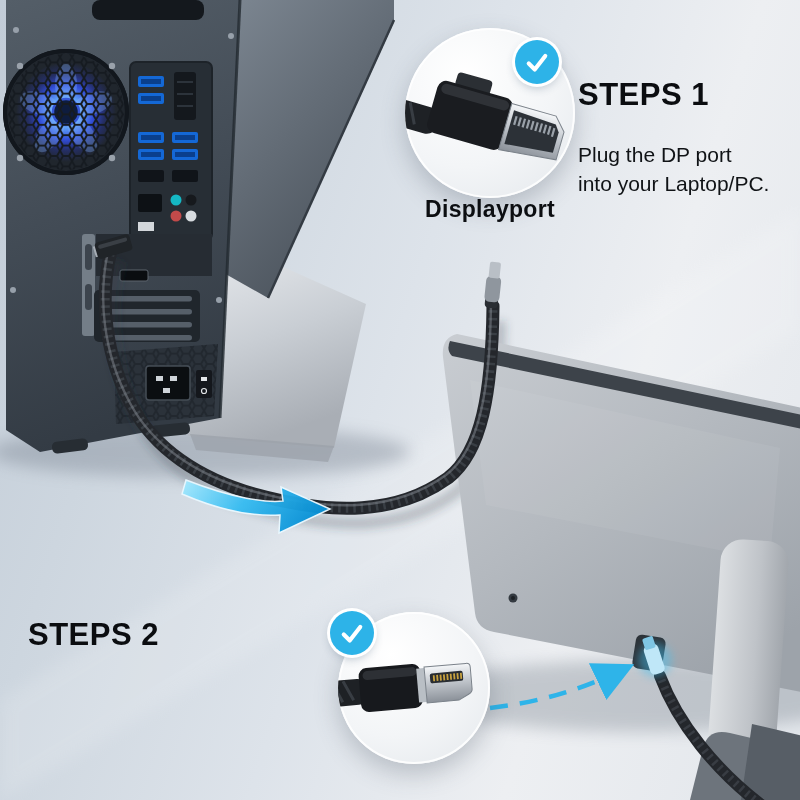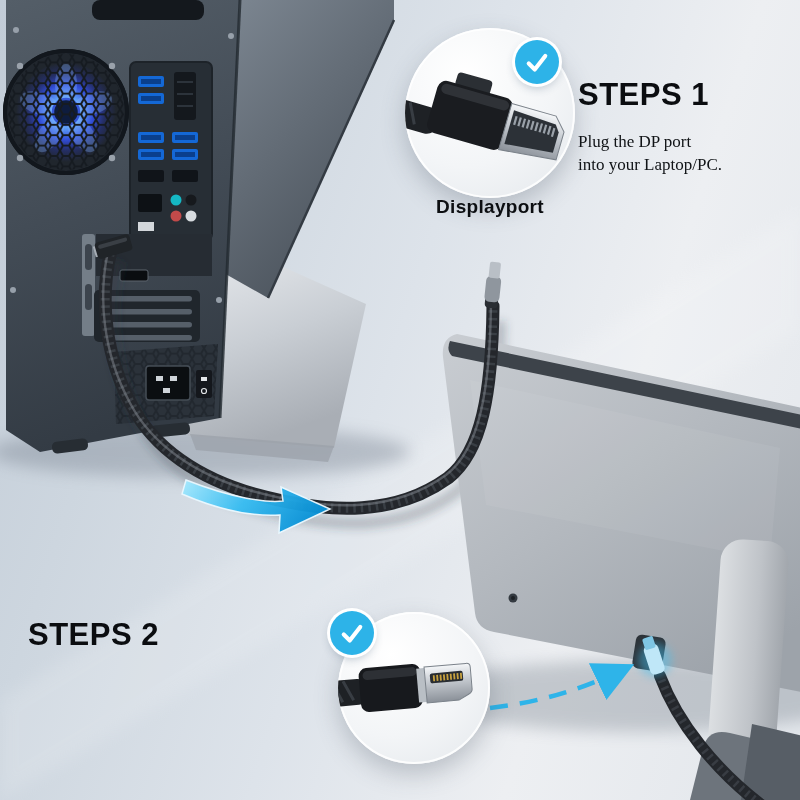--- a/index.html
+++ b/index.html
@@ -20,28 +20,28 @@
   .inset svg { width:100%; height:100%; display:block; }
   .badge {
     position:absolute; width:44px; height:44px; border-radius:50%;
     background:#2db3e8;
     box-shadow: 0 0 0 3px #ffffff, 0 4px 10px rgba(40,70,100,0.3);
     display:flex; align-items:center; justify-content:center;
   }
   .badge svg { width:30px; height:30px; }
   #badge-dp   { left:515px; top:40px; }
   #badge-hdmi { left:330px; top:611px; }
-  .connector-label { position:absolute; font-weight:bold; font-size:19px; text-align:center; color:#0c0e11; letter-spacing:0.3px; }
+  .connector-label { position:absolute; font-weight:bold; font-size:23px; text-align:center; color:#0c0e11; letter-spacing:0.3px; }
   #label-dp   { left:405px; top:196px; width:170px; }
   #label-hdmi { left:338px; top:764px; width:152px; }
   .step-block { position:absolute; }
   #step1 { left:578px; top:56px;  width:218px; }
   #step2 { left:28px;  top:596px; width:340px; }
   .step-title { font-size:31px; font-weight:bold; letter-spacing:0.5px; color:#0b0d10;margin-top:21px; }
-  .step-desc  { margin-top:17px; font-size:17px; line-height:1.38; white-space:pre-line; color:#101316;font-family:Liberation Serif, serif; }
+  .step-desc  { margin-top:28px; font-size:21px; line-height:1.38; white-space:pre-line; color:#101316; }
 </style>
 </head>
 <body>
 
 <div class="canvas">
 
   <svg class="scene" width="800" height="800" viewBox="0 0 800 800">
     <defs>
       <linearGradient id="gBack" x1="0" y1="0" x2="0.2" y2="1">
         <stop offset="0" stop-color="#545e68"></stop>

